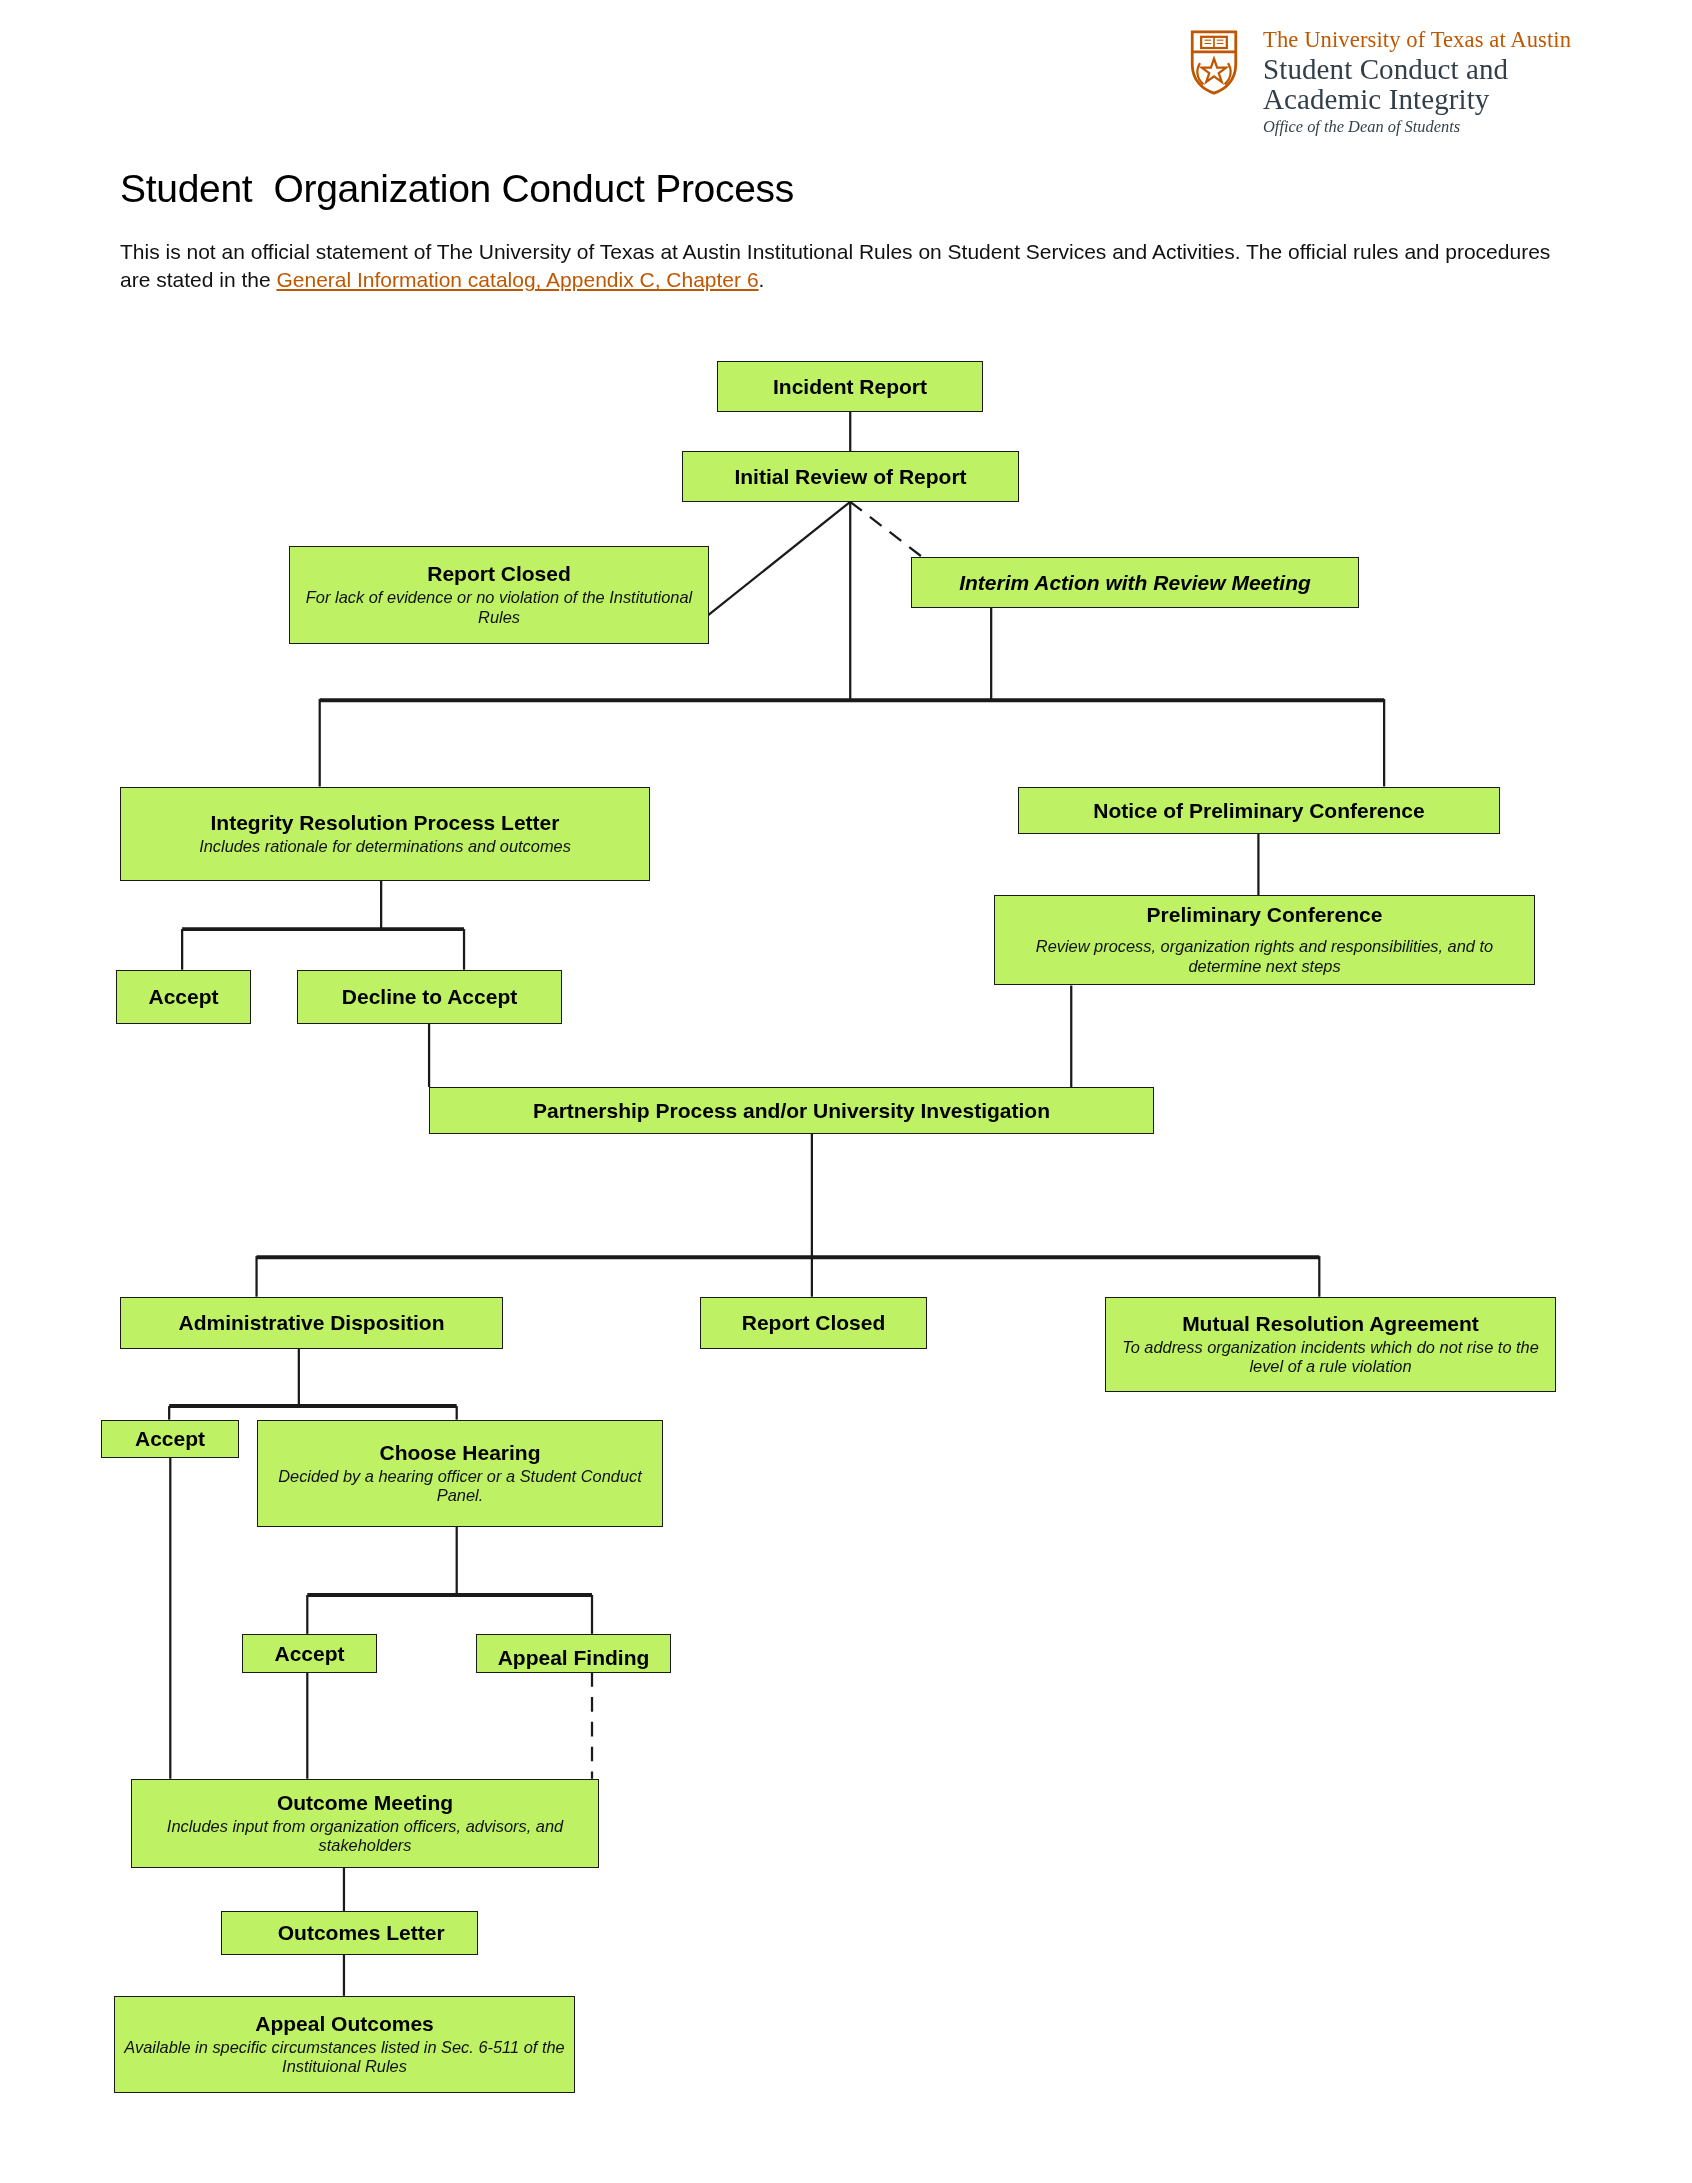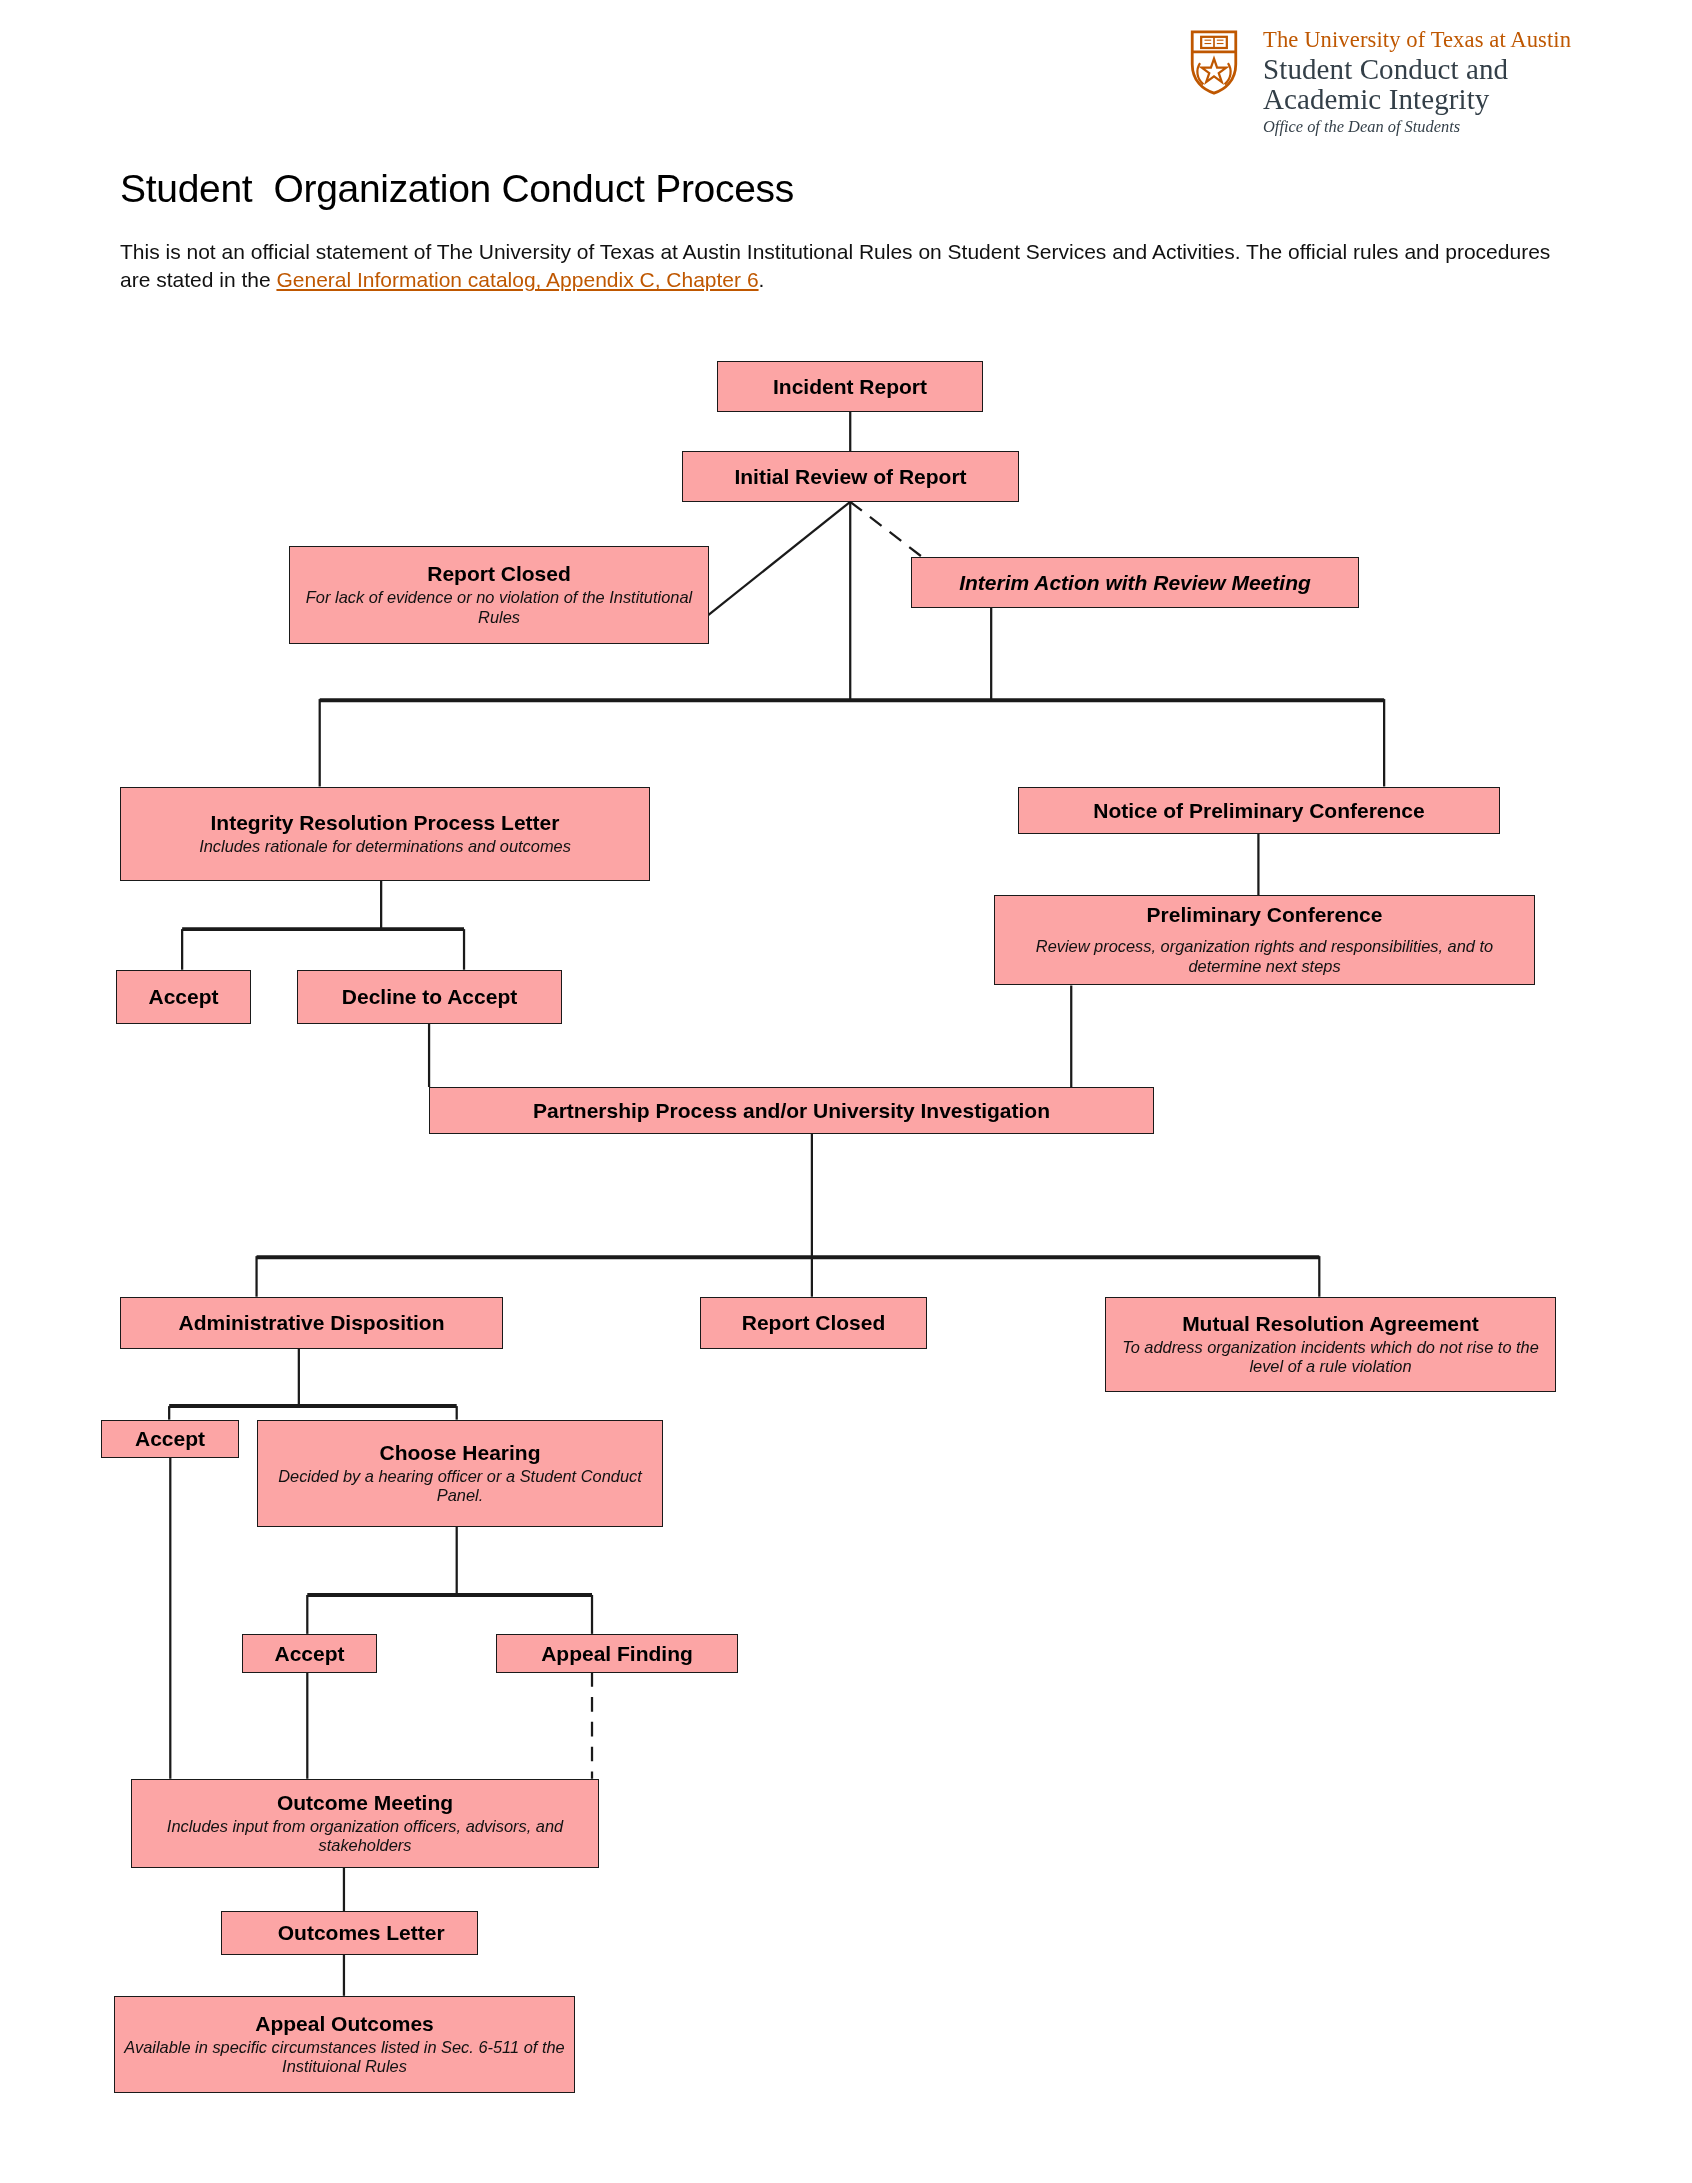--- a/index.html
+++ b/index.html
@@ -47,21 +47,21 @@
     color:#bf5700;text-decoration:underline;
   }
 
   
   .chart{position:absolute;left:0;top:0;width:1692px;height:2183px;}
   .chart svg{position:absolute;left:0;top:0;}
 
   .node{
     position:absolute;
     border:1.7px solid #1a1a1a;
-    background:#fca5a5;
+    background:#bef264;
     box-sizing:border-box;
     display:flex;flex-direction:column;
     align-items:center;justify-content:center;
     text-align:center;
     padding:2.3px 5.6px;
   }
   .node .t{
     font-size:21px;font-weight:700;color:#000;line-height:1.12;
     white-space:nowrap;
   }
@@ -222,21 +222,21 @@
 
     <div class="node" style="left:257px;top:1420px;width:406px;height:107px;">
       <div class="t">Choose Hearing</div>
       <div class="s wrap">Decided by a hearing officer or a Student Conduct Panel.</div>
     </div>
 
     <div class="node" style="left:242px;top:1634px;width:135px;height:39px;">
       <div class="t">Accept</div>
     </div>
 
-    <div class="node" style="left:496px;top:1634px;width:242px;height:39px;">
+    <div class="node" style="left:476px;top:1634px;width:195px;height:39px;justify-content:flex-end;">
       <div class="t">Appeal Finding</div>
     </div>
 
     <div class="node" style="left:131px;top:1779px;width:468px;height:89px;">
       <div class="t">Outcome Meeting</div>
       <div class="s wrap">Includes input from organization officers, advisors, and stakeholders</div>
     </div>
 
     <div class="node" style="left:221px;top:1911px;width:257px;height:44px;padding-left:29px;">
       <div class="t">Outcomes Letter</div>

